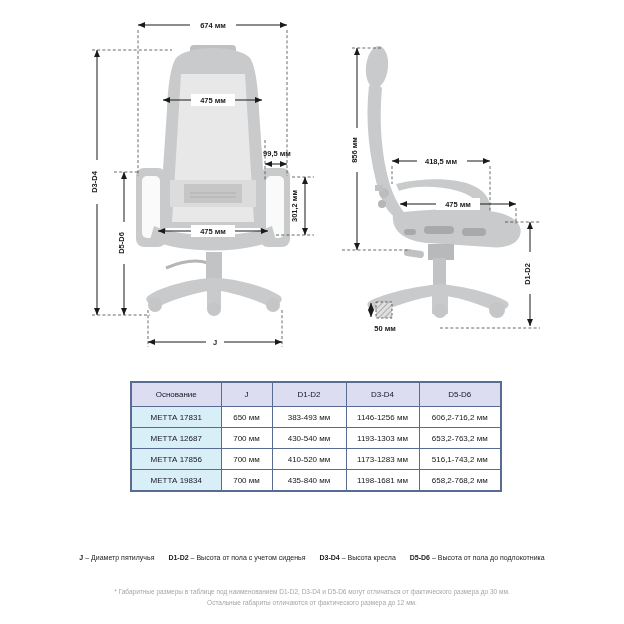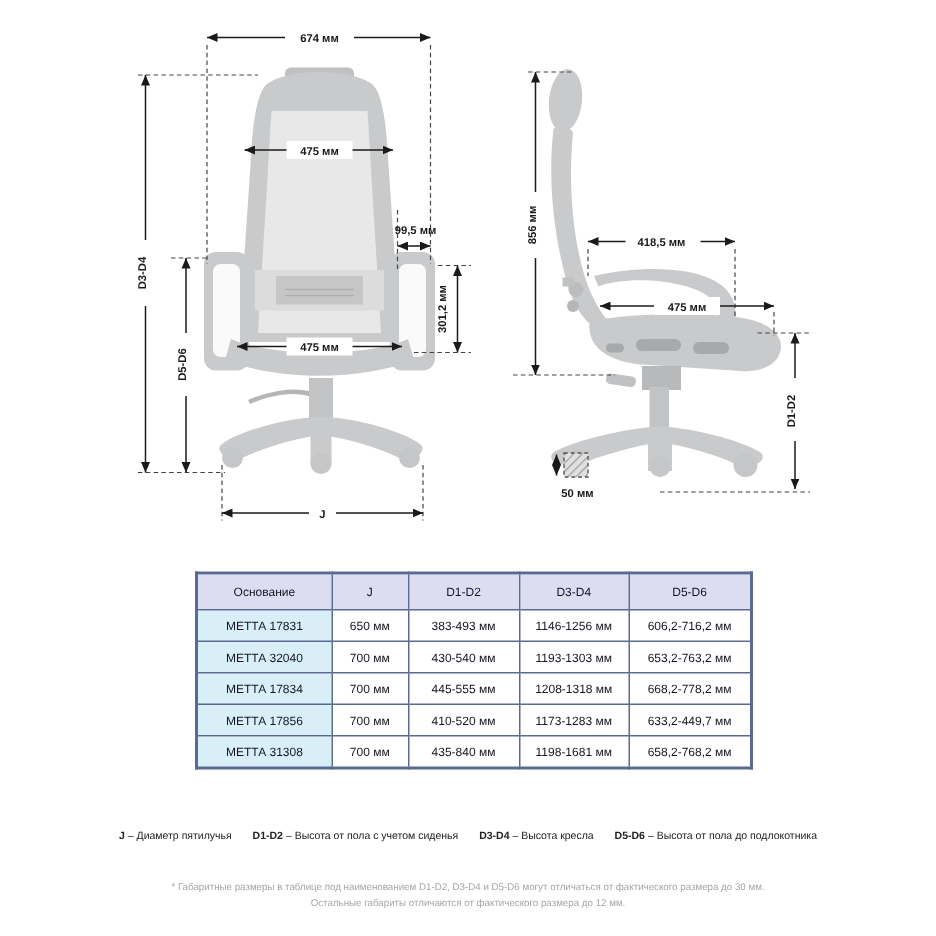--- a/index.html
+++ b/index.html
@@ -174,42 +174,35 @@
     </thead>
     <tbody>
       <tr>
         <td class="model">МЕТТА 17831</td>
         <td>650 мм</td>
         <td>383-493 мм</td>
         <td>1146-1256 мм</td>
         <td>606,2-716,2 мм</td>
       </tr>
       <tr>
-        <td class="model">МЕТТА 32040</td>
+        <td class="model">МЕТТА 12687</td>
         <td>700 мм</td>
         <td>430-540 мм</td>
         <td>1193-1303 мм</td>
         <td>653,2-763,2 мм</td>
       </tr>
       <tr>
-        <td class="model">МЕТТА 17834</td>
-        <td>700 мм</td>
-        <td>445-555 мм</td>
-        <td>1208-1318 мм</td>
-        <td>668,2-778,2 мм</td>
-      </tr>
-      <tr>
         <td class="model">МЕТТА 17856</td>
         <td>700 мм</td>
         <td>410-520 мм</td>
         <td>1173-1283 мм</td>
-        <td>633,2-449,7 мм</td>
-      </tr>
-      <tr>
-        <td class="model">МЕТТА 31308</td>
+        <td>516,1-743,2 мм</td>
+      </tr>
+      <tr>
+        <td class="model">МЕТТА 19834</td>
         <td>700 мм</td>
         <td>435-840 мм</td>
         <td>1198-1681 мм</td>
         <td>658,2-768,2 мм</td>
       </tr>
     </tbody>
   </table>
 
   <div class="legend">
     <span class="lg"><span class="term">J</span> <span>– Диаметр пятилучья</span></span>

